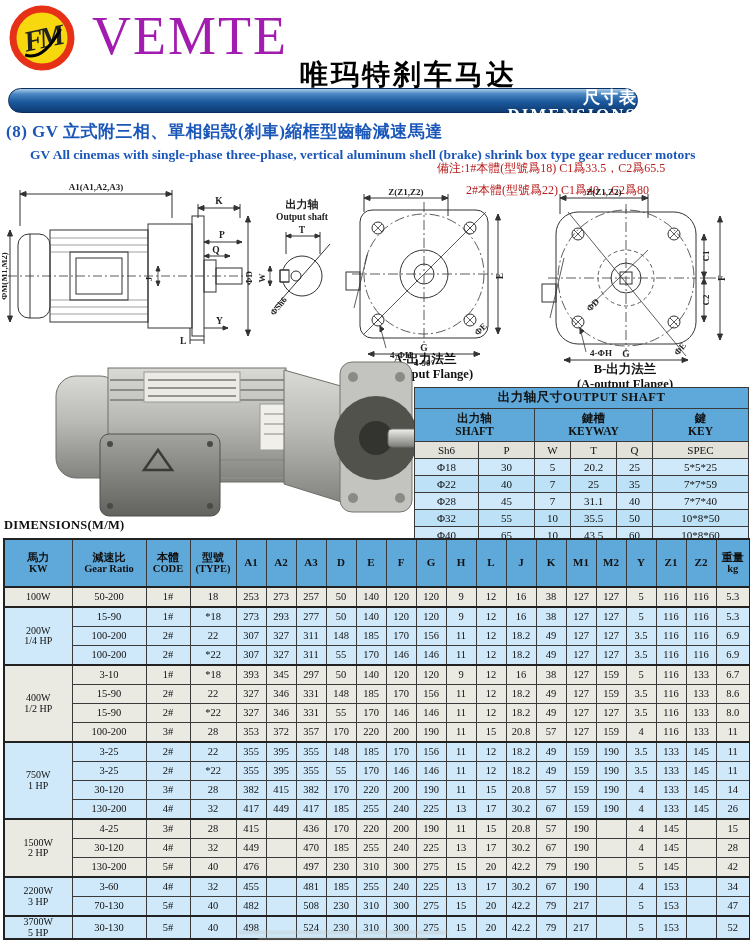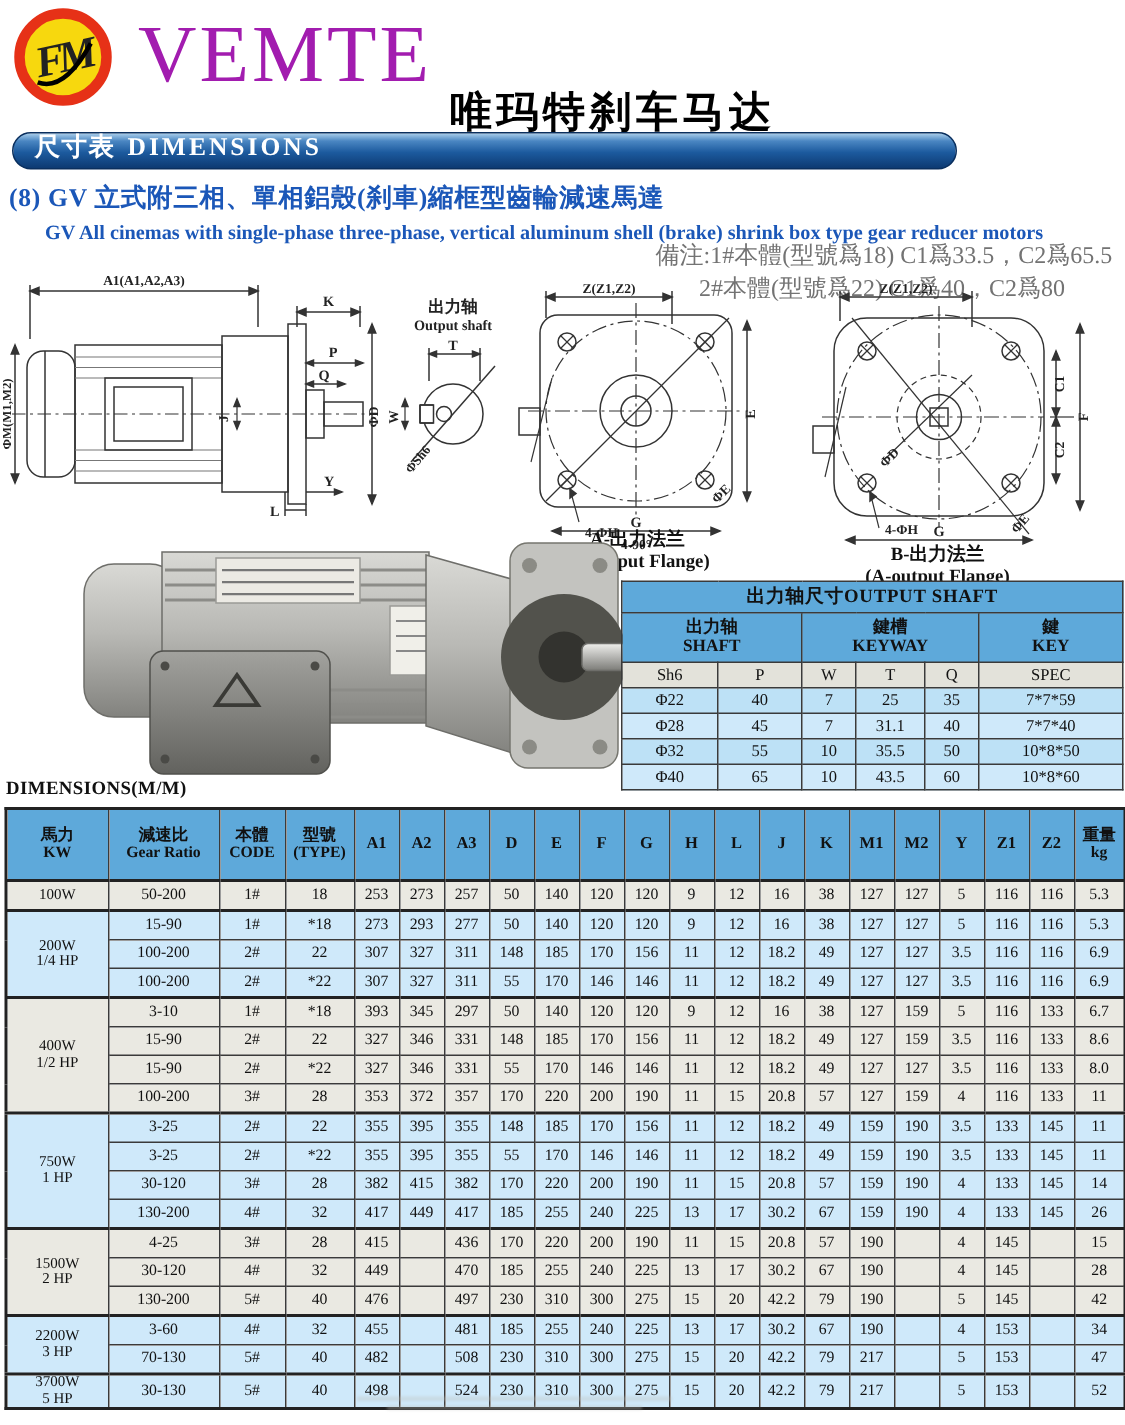--- a/index.html
+++ b/index.html
@@ -7,28 +7,28 @@
         font-family:"Liberation Serif","DejaVu Serif",serif;color:#111;}
 
   
   #logo{position:absolute;left:8px;top:4px;width:68px;height:68px;}
   #brand{position:absolute;left:92px;top:6px;font-size:54px;line-height:60px;
          color:#a21caf;letter-spacing:2px;font-family:"Liberation Serif",serif;}
   #brand-cn{position:absolute;left:300px;top:36px;font-size:28px;font-weight:bold;
             letter-spacing:3px;color:#000;margin-top:20px;}
   #banner{position:absolute;left:8px;top:88px;width:630px;height:25px;border-radius:13px;
           background:linear-gradient(180deg,#a8cdea 0%,#4a86c2 22%,#1c5a9e 55%,#0d3a72 100%);
-          border:1px solid #0a2f5e;display:flex;align-items:flex-start;padding-left:14px;box-sizing:border-box;}
+          border:1px solid #0a2f5e;display:flex;align-items:flex-end;padding-left:14px;box-sizing:border-box;flex-direction:column;}
   #banner span{color:#fff;font-weight:bold;font-size:17px;letter-spacing:1px;line-height:1;}
   #banner .en{margin-left:8px;letter-spacing:2px;}
 
   
   #title-cn{position:absolute;left:6px;top:120px;font-size:17px;font-weight:bold;color:#1b57b8;letter-spacing:.5px;}
   #title-en{position:absolute;left:30px;top:147px;font-size:13.5px;font-weight:bold;color:#1b57b8;}
-  .note{position:absolute;font-size:16px;color:#737373;}
+  .note{position:absolute;font-size:12px;color:#b91c1c;}
   #note1{left:437px;top:160px;}
   #note2{left:466px;top:182px;}
 
   
   svg text{font-family:"Liberation Serif","DejaVu Serif",serif;fill:#222;}
   .dwg{position:absolute;}
   .cap{position:absolute;text-align:center;font-weight:bold;font-size:12.5px;line-height:15px;color:#111;}
 
   
   #shaft-table{position:absolute;left:414px;top:387px;width:334px;border-collapse:collapse;table-layout:fixed;}
@@ -364,20 +364,28 @@
       <tr class="colr">
         <td>Sh6</td>
           <td>P</td>
         <td>W</td>
           <td>T</td>
         <td>Q</td>
           <td>SPEC</td>
       </tr>
     </thead>
     <tbody>
+        <tr class="r0">
+          <td>Φ18</td>
+          <td>30</td>
+          <td>5</td>
+          <td>20.2</td>
+          <td>25</td>
+          <td>5*5*25</td>
+        </tr>
         <tr class="r1">
           <td>Φ22</td>
           <td>40</td>
           <td>7</td>
           <td>25</td>
           <td>35</td>
           <td>7*7*59</td>
         </tr>
         <tr class="r0">
           <td>Φ28</td>

